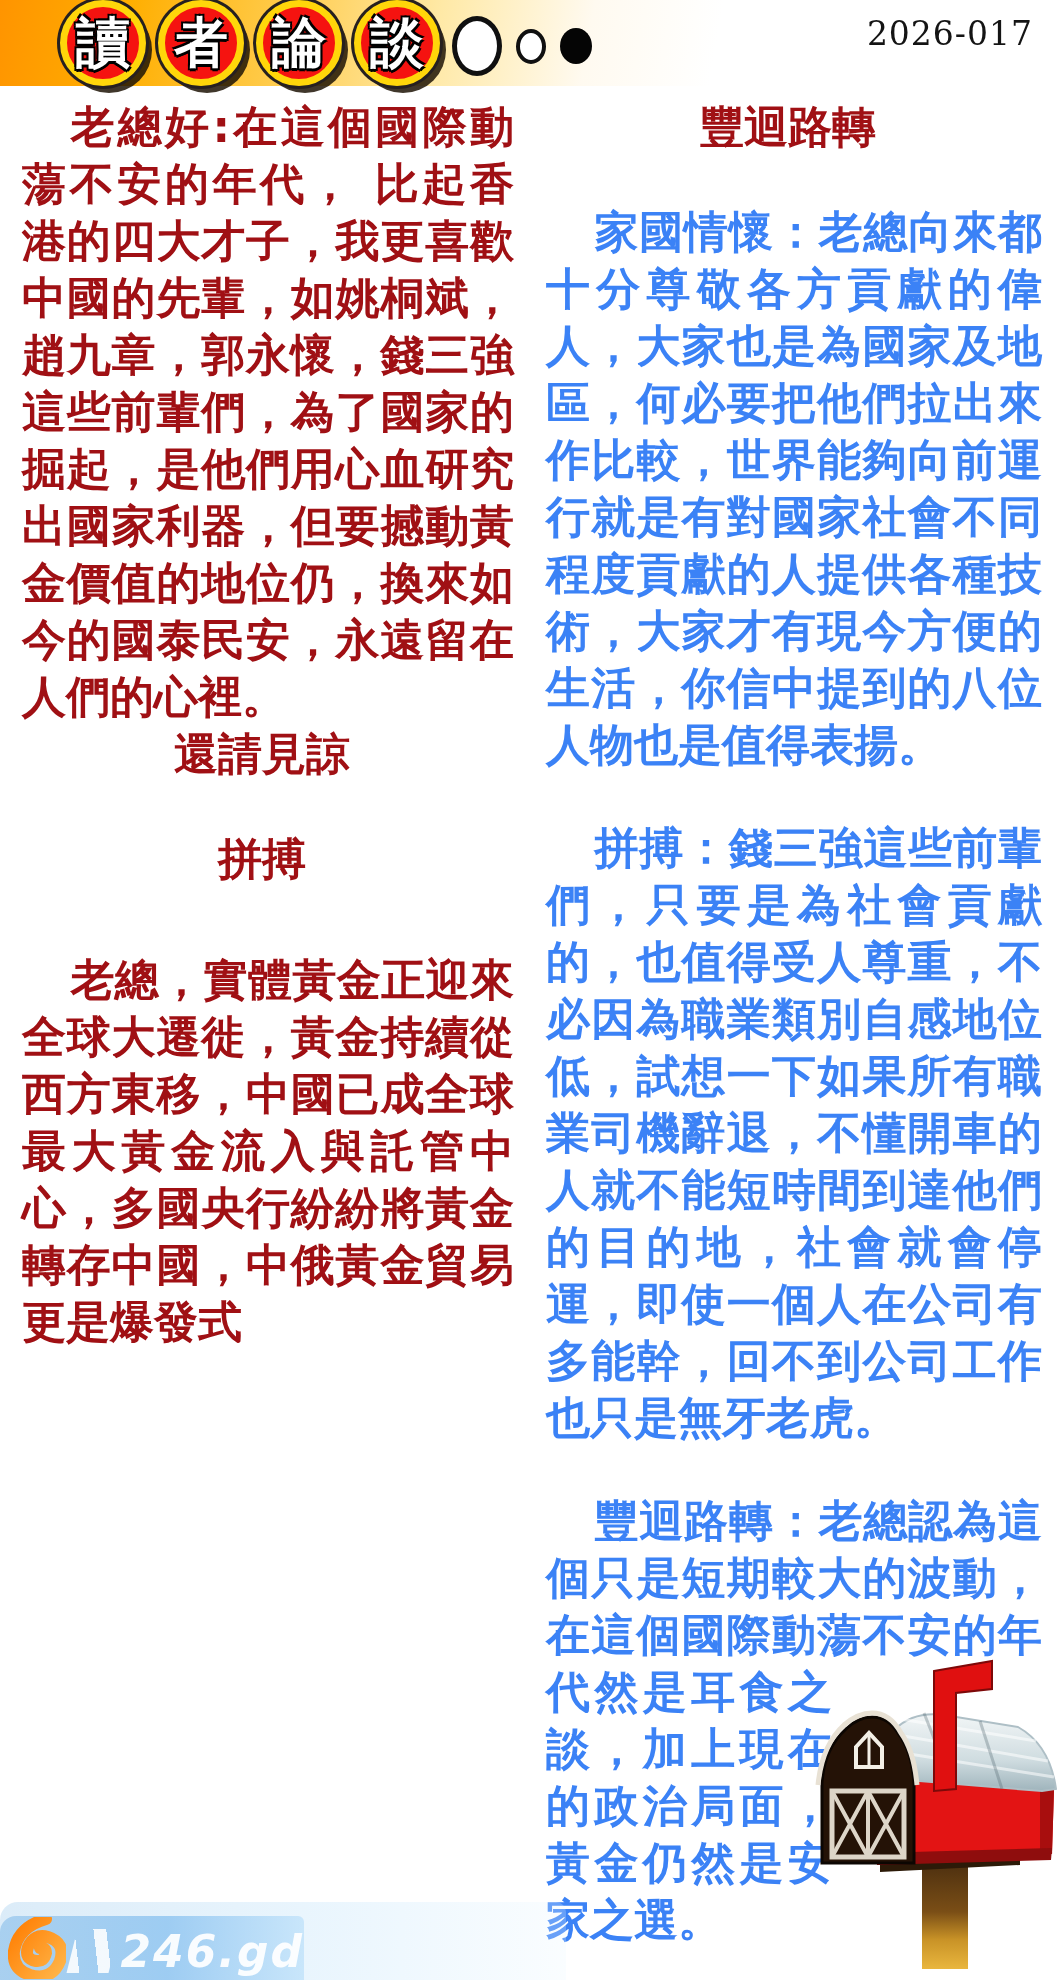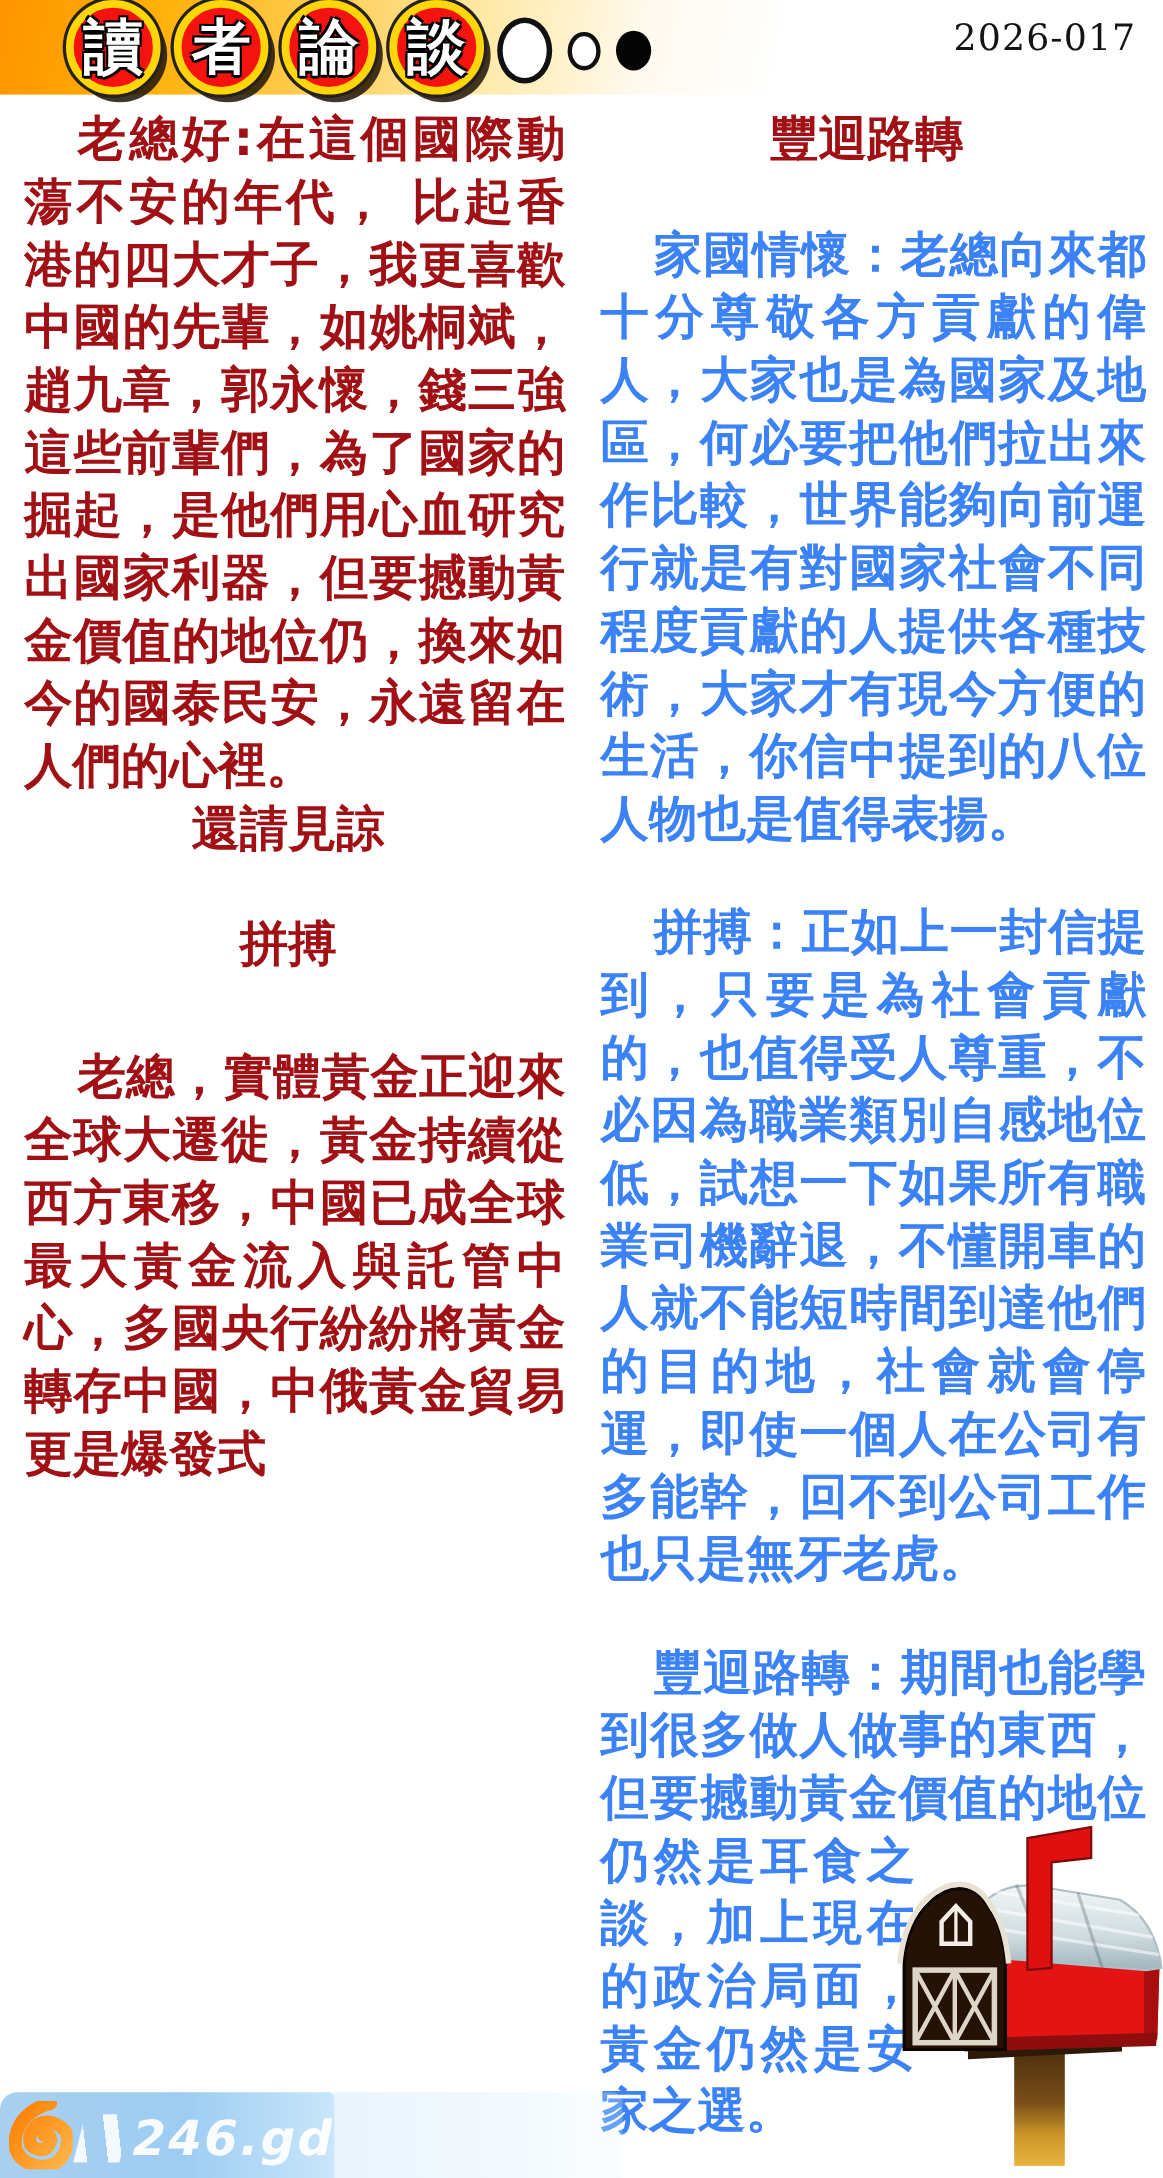--- a/index.html
+++ b/index.html
@@ -47,21 +47,21 @@
     float:right;width:228px;height:296px;margin:4px -22px 0 4px;position:relative;
   }
   .mailbox-wrap svg{position:absolute;right:-8px;top:-18px;}
   
   .watermark-outer{
     position:absolute;left:0;bottom:0;width:566px;height:78px;z-index:5;
     background:linear-gradient(90deg,rgba(190,220,243,.55),rgba(210,235,252,.45) 60%,rgba(235,248,255,.25));
     border-radius:18px 10px 0 0;
   }
   .watermark-inner{
-    position:absolute;left:0;bottom:0;width:304px;height:78px;z-index:6;
+    position:absolute;left:0;bottom:0;width:304px;height:64px;z-index:6;
     background:linear-gradient(90deg,rgba(160,203,238,.85),rgba(140,195,240,.8) 55%,rgba(190,225,250,.75));
     border-radius:16px 6px 0 0;
     display:flex;align-items:center;
   }
   .wm-logo{margin:4px 6px 0 8px;flex:0 0 auto;}
   .wm-swoosh{
     display:inline-block;width:96px;height:44px;margin-top:6px;
     background:repeating-linear-gradient(70deg,rgba(255,255,255,.88) 0 12px,rgba(255,255,255,0) 12px 30px);
     transform:skewX(-14deg);
   }
@@ -107,23 +107,23 @@
     <div class="sig">拼搏</div>
 
     <p class="gap-top">老總，實體黃金正迎來全球大遷徙，黃金持續從西方東移，中國已成全球最大黃金流入與託管中心，多國央行紛紛將黃金轉存中國，中俄黃金貿易更是爆發式</p>
   </div>
 
   <div class="col col-right">
     <div class="sig">豐迴路轉</div>
 
     <p class="reply">家國情懷：老總向來都十分尊敬各方貢獻的偉人，大家也是為國家及地區，何必要把他們拉出來作比較，世界能夠向前運行就是有對國家社會不同程度貢獻的人提供各種技術，大家才有現今方便的生活，你信中提到的八位人物也是值得表揚。</p>
 
-    <p class="reply">拼搏：正如上一封信提到，只要是為社會貢獻的，也值得受人尊重，不必因為職業類別自感地位低，試想一下如果所有職業司機辭退，不懂開車的人就不能短時間到達他們的目的地，社會就會停運，即使一個人在公司有多能幹，回不到公司工作也只是無牙老虎。</p>
+    <p class="reply">拼搏：錢三強這些前輩們，只要是為社會貢獻的，也值得受人尊重，不必因為職業類別自感地位低，試想一下如果所有職業司機辭退，不懂開車的人就不能短時間到達他們的目的地，社會就會停運，即使一個人在公司有多能幹，回不到公司工作也只是無牙老虎。</p>
 
-    <p class="reply"><span>豐迴路轉：期間也能學到很多做人做事的東西，但要撼動黃金價值的地位仍</span><span class="mailbox-wrap">
+    <p class="reply"><span>豐迴路轉：老總認為這個只是短期較大的波動，在這個國際動蕩不安的年代</span><span class="mailbox-wrap">
           <svg width="268" height="320" viewBox="0 0 268 320" xmlns="http://www.w3.org/2000/svg">
         <defs>
           <linearGradient id="postg" x1="0" y1="0" x2="0" y2="1">
             <stop offset="0" stop-color="#4f3110"></stop>
             <stop offset="0.45" stop-color="#7a4e16"></stop>
             <stop offset="0.72" stop-color="#c99327"></stop>
             <stop offset="1" stop-color="#e9b63e"></stop>
           </linearGradient>
           <linearGradient id="roofg" x1="0" y1="0" x2="0" y2="1">
             <stop offset="0" stop-color="#f2f6f7"></stop>

